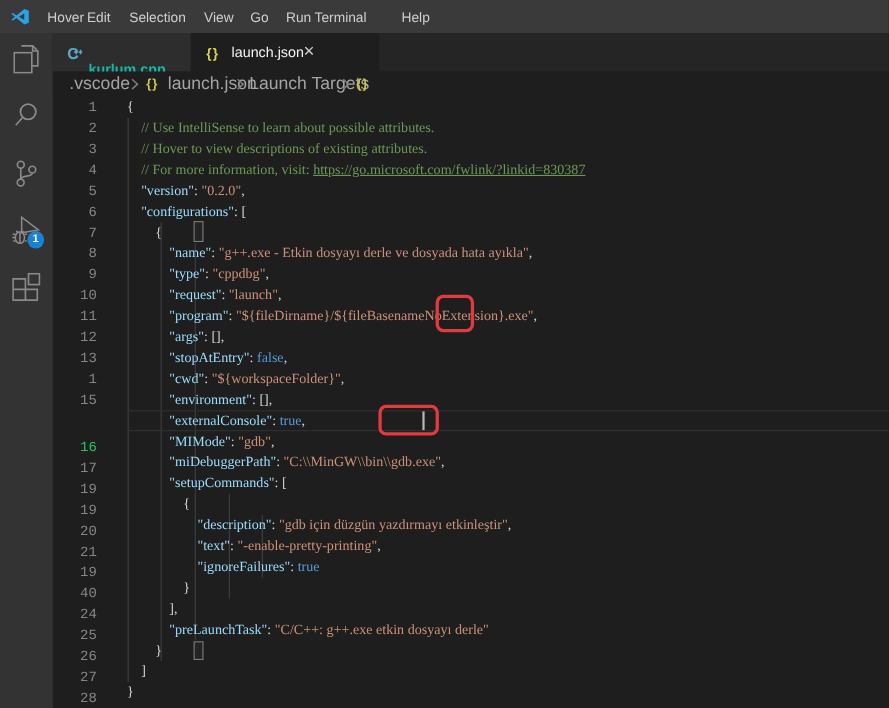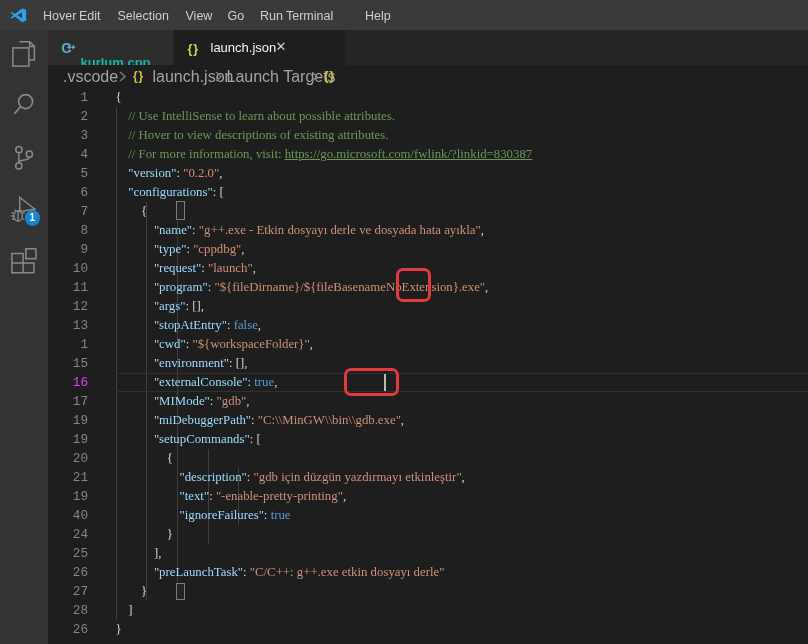--- a/index.html
+++ b/index.html
@@ -21,21 +21,21 @@
 #tab2 .ticon { left:13px; }
 #close2 { position:absolute; left:102px; top:0; height:35px; line-height:34px; color:#d0d0d0; font-size:13px; }
 #crumbs { position:absolute; left:48px; top:65px; width:760px; height:23px; background:#1e1e1e; }
 .bc { position:absolute; top:0; height:23px; line-height:23px; font-size:16px; color:#a4a4a4; }
 .sepsvg { position:absolute; top:6px; }
 .bjson { color:#cbc549; font-weight:bold; font-size:12px; letter-spacing:0.8px; }
 #editor { position:absolute; left:48px; top:88px; width:760px; height:556px; }
 #gutter { position:absolute; left:0; top:0; width:40px; }
 .n { height:19px; line-height:19px; text-align:right; color:#858585;
   font-family:"Liberation Mono", monospace; font-size:12.7px; }
-.n.cur { color:#d946ef; }
+.n.cur { color:#22c55e;margin-top:24px; }
 #code { position:absolute; left:67.5px; top:0; font-family:Liberation Serif, serif;
   font-size:12.8px; line-height:19px; color:#d4d4d4; white-space:pre; }
 #code i { font-style:normal; }
 .p { color:#d4d4d4; } .k { color:#9cdcfe; } .s { color:#ce9178; }
 .c { color:#6a9955; } .b { color:#569cd6; } .u { text-decoration:underline; }
 .guide { position:absolute; width:1px; background:#404040; }
 #curline-t, #curline-b { position:absolute; left:67.5px; right:-0px; width:692.5px; height:1px; background:#303031; }
 .brbox { position:absolute; border:1px solid #7c7c7c; background:rgba(120,120,120,0.08); }
 .redbox { position:absolute; border:3.4px solid #e13a41; border-radius:7px; z-index:5; }
 #cursor { position:absolute; width:1.6px; background:#b8b8b8; z-index:4; }

